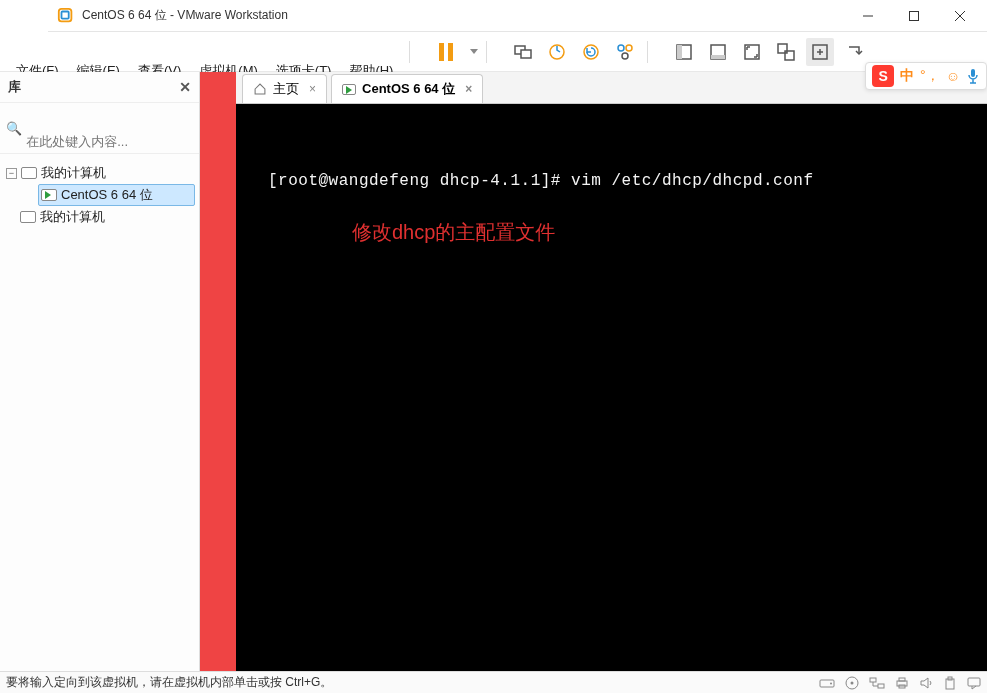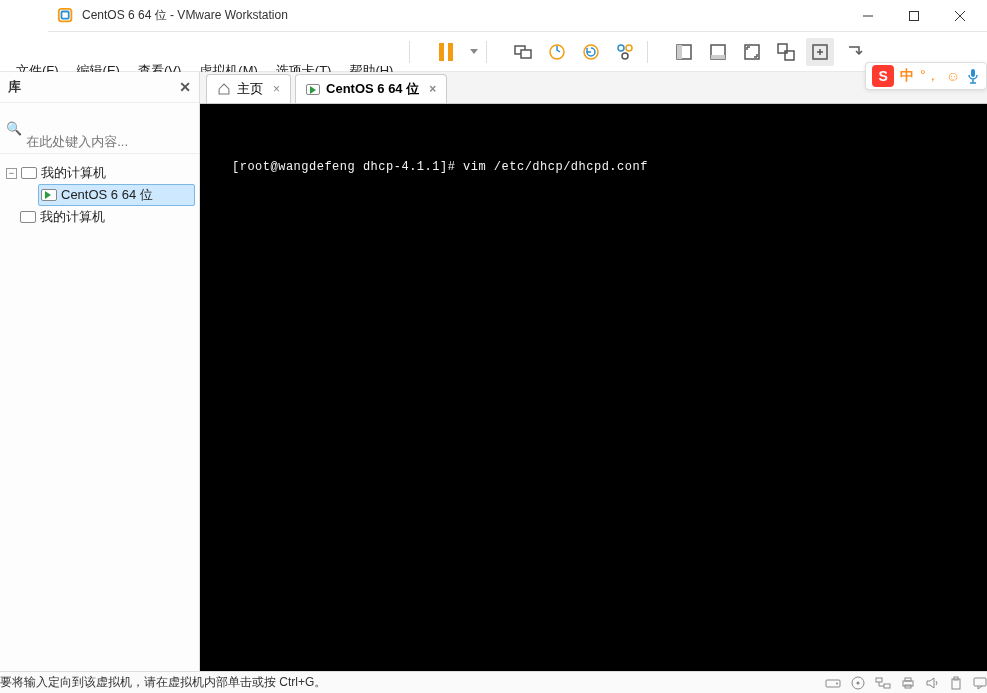--- a/index.html
+++ b/index.html
@@ -28,29 +28,29 @@
 .search-input { flex:1; border:none; outline:none; font-size:13px; color:#a21caf; background:transparent;margin-top:27px;}
 .search-caret { color:#555; font-size:10px;}
 .tree { padding:8px 4px; font-size:13px; color:#222; }
 .tree-row { display:flex; align-items:center; gap:4px; padding:2px 2px; white-space:nowrap; }
 .tree-toggle { width:11px; height:11px; border:1px solid #999; display:flex; align-items:center; justify-content:center; font-size:9px; line-height:1; color:#555; }
 .tree-indent1 { margin-left: 14px; }
 .tree-indent2 { margin-left: 34px; }
 .tree-row.selected { background:#cde8ff; border:1px solid #7ab8e6; border-radius:2px; padding:1px 2px;}
 .mon-icon { width:16px; height:12px; border:1px solid #888; border-radius:2px; position:relative; background:#fff;}
 .mon-icon.play::after{content:"";position:absolute;left:3px;top:1px;border-left:6px solid #2e9c3e;border-top:4px solid transparent;border-bottom:4px solid transparent;}
-.main-area { flex:1; display:flex; flex-direction:column; background:#ef4444; min-width:0;}
+.main-area { flex:1; display:flex; flex-direction:column; background:#ef4444; min-width:0;padding-left:36px;}
 .tabstrip { height:32px; display:flex; align-items:flex-end; padding:0 6px; gap:4px; background:#f4f4f4; border-bottom:1px solid #ccc;}
 .tab { display:flex; align-items:center; gap:6px; padding:5px 10px; font-size:13px; background:#fff; border:1px solid #ccc; border-bottom:none; border-radius:4px 4px 0 0; position:relative; }
 .tab .x { font-size:12px; color:#888; margin-left:4px;}
 .tab.active { font-weight:bold; background:#fff; }
 .vm-screen { flex:1; background:#000; position:relative; overflow:hidden; margin:0; }
-.term-line { position:absolute; left:32px; top:56px; font-family:"Courier New",monospace; font-size:12px; color:#f4f4f4; white-space:pre; letter-spacing:0.5px;}
+.term-line { position:absolute; left:32px; top:68px; font-family:"Courier New",monospace; font-size:16px; color:#f4f4f4; white-space:pre; letter-spacing:0.5px;}
 .annotation { position:absolute; left:116px; top:115px; font-size:20px; color:#e03030; font-family:"Microsoft YaHei",sans-serif;}
-.statusbar { height:22px; border-top:1px solid #ddd; display:flex; align-items:center; font-size:12px; color:#333; padding:0 0; background:#fafafa;}
+.statusbar { height:22px; border-top:1px solid #ddd; display:flex; align-items:center; font-size:12px; color:#333; padding:0 6px; background:#fafafa;}
 .statusbar .spacer{flex:1;}
 .status-icons { display:flex; gap:10px; align-items:center; color:#777;}
 .ime-float { position:absolute; right:0; top:62px; display:flex; align-items:center; gap:6px; background:#fff; border:1px solid #ddd; padding:2px 6px; border-radius:4px; box-shadow:0 1px 4px rgba(0,0,0,0.1);}
 .ime-s { width:22px;height:22px; background:#ff3b30; color:#fff; font-weight:bold; border-radius:4px; display:flex;align-items:center;justify-content:center; font-size:14px;}
 .ime-zh { color:#ff8c1a; font-size:14px; font-weight:bold;}
 .ime-item { color:#ff8c1a; font-size:14px;}
 svg { display:block; }
 </style>
 </head>
 <body>
@@ -212,20 +212,21 @@
         <span class="x">×</span>
       </div>
       <div class="tab active">
         <span class="mon-icon play" style="width:14px;height:11px"></span>
         <span>CentOS 6 64 位</span>
         <span class="x">×</span>
       </div>
     </div>
     <div class="vm-screen">
       <div class="term-line">[root@wangdefeng dhcp-4.1.1]# vim /etc/dhcp/dhcpd.conf</div>
+      <div class="annotation">修改dhcp的主配置文件</div>
     </div>
   </div>
 </div>
 
 <div class="statusbar">
   <span>要将输入定向到该虚拟机，请在虚拟机内部单击或按 Ctrl+G。</span>
   <span class="spacer"></span>
   <div class="status-icons">
     <span>
         <svg width="16" height="14" viewBox="0 0 16 14">

